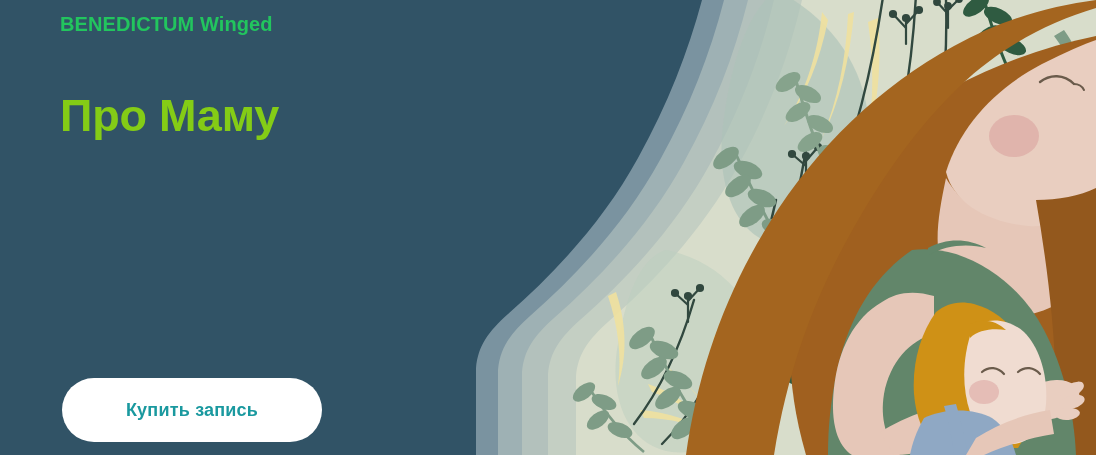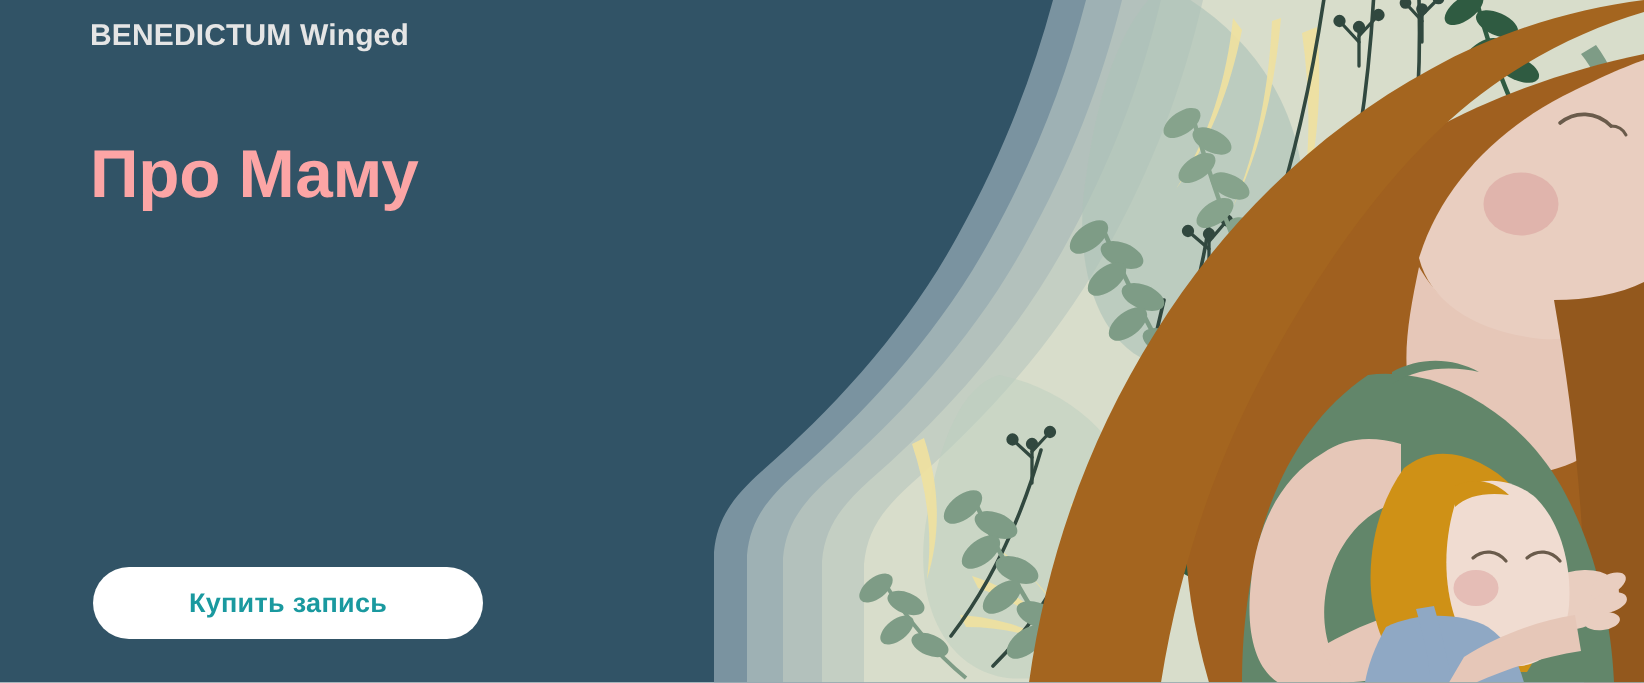--- a/index.html
+++ b/index.html
@@ -39,53 +39,53 @@
     width: 560px;
     height: 455px;
     z-index: 5;
   }
   .brand {
     position: absolute;
     left: 60px;
     top: 13px;
     font-size: 20px;
     font-weight: bold;
-    color: #e5e5e5;
+    color: #22c55e;
     letter-spacing: 0.1px;
     white-space: nowrap;
   }
   .headline {
     position: absolute;
     left: 60px;
     top: 92px;
     margin: 0;
     font-size: 45px;
     line-height: 1.05;
     font-weight: bold;
-    color: #fca5a5;
+    color: #84cc16;
     letter-spacing: -0.2px;
     white-space: nowrap;
   }
   .lede {
     position: absolute;
     left: 58px;
     top: 225px;
     width: 475px;
     margin: 0;
     font-size: 19px;
     line-height: 35px;
     color: #e8edef;
     font-weight: 400;
   }
   .cta {
     position: absolute;
     left: 62px;
     top: 378px;
     width: 260px;
-    height: 48px;
+    height: 64px;
     border: none;
     border-radius: 32px;
     background: #ffffff;
     color: #1a999f;
     font-family: "Liberation Sans", sans-serif;
     font-size: 18px;
     font-weight: bold;
     letter-spacing: 0.2px;
     cursor: pointer;
     padding: 0;

